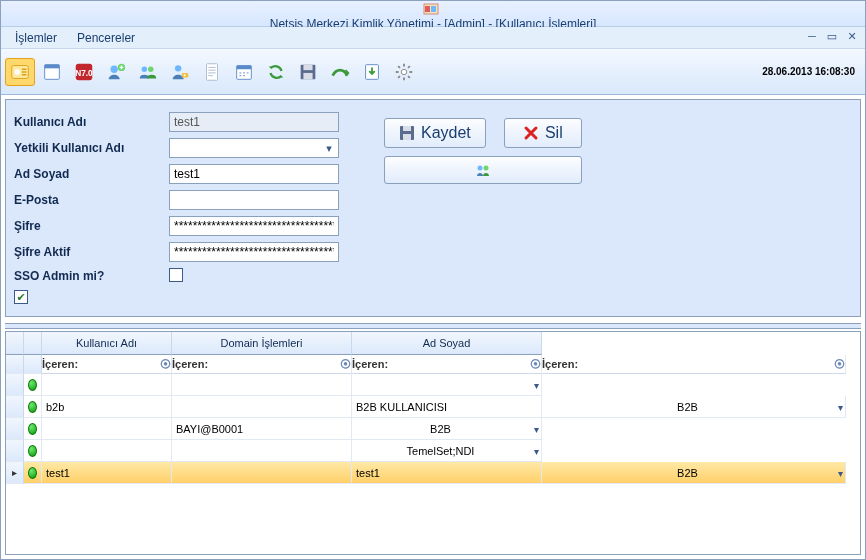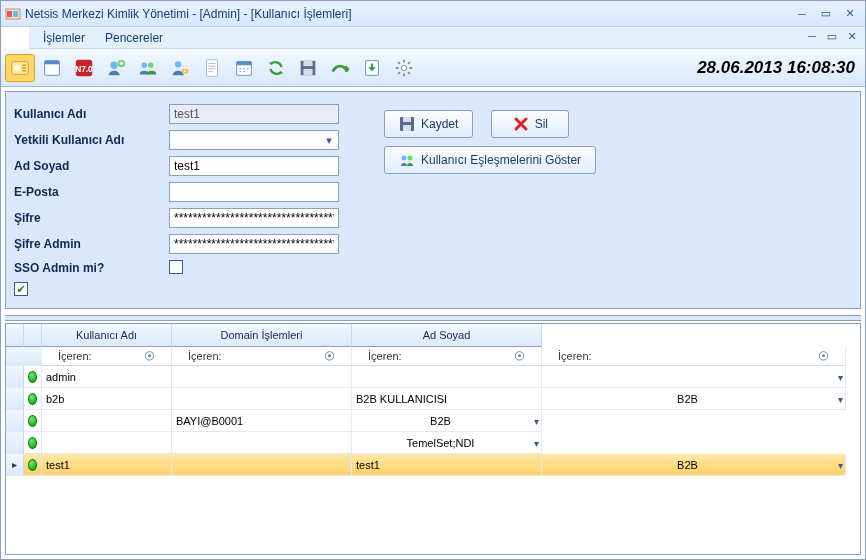--- a/index.html
+++ b/index.html
@@ -1,55 +1,55 @@
 <!DOCTYPE html>
 <html><head>
 <meta charset="utf-8">
 <style>
 * { box-sizing: border-box; margin: 0; padding: 0; font-family: Tahoma, Arial, sans-serif; }
 body { background: #fff; width: 866px; height: 560px; overflow: hidden; font-size: 11px; }
 
 .window { display: flex; flex-direction: column; height: 100%; border: 1px solid #8ba0bc; }
 
-.titlebar { display: flex; align-items: center; background: linear-gradient(#e8f0ff,#d7e7ff); height: 26px; padding: 0 4px; border-bottom: 1px solid #b8cde8; }
+.titlebar { display: flex; align-items: center; background: linear-gradient(#e8f0ff,#d7e7ff); height: 26px; padding: 0 4px; border-bottom: 1px solid #b8cde8; flex-direction: column; }
 .titlebar .icon { width: 16px; height: 16px; margin-right: 4px; display: inline-flex; align-items: center; justify-content: center; }
 .titlebar .title { font-size: 12px; color: #1a3e6e; }
 .winbtns { margin-left: auto; display: flex; gap: 2px; }
 .winbtn { width: 22px; height: 16px; display: flex; align-items: center; justify-content: center; color: #3b5a8a; cursor: pointer; font-size: 11px; }
 
-.menubar { display: flex; align-items: center; background: #e4effc; height: 22px; padding: 0 4px; border-bottom: 1px solid #c7d8ef; position: relative; margin-left: 28px; }
+.menubar { display: flex; align-items: center; background: #e4effc; height: 22px; padding: 0 4px; border-bottom: 1px solid #c7d8ef; position: relative; }
 .menuitem { padding: 3px 10px; font-size: 12px; color: #1a3e6e; cursor: default; }
 .innerwinbtns { position: absolute; right: 4px; top: 2px; display: flex; gap: 2px; }
 .innerwinbtns .winbtn { width: 18px; height: 14px; }
 
-.toolbar { display: flex; align-items: center; background: linear-gradient(#f3f8ff,#d9e8fb); height: 38px; padding: 2px 4px; border-bottom: 1px solid #9fb9db; }
+.toolbar { display: flex; align-items: center; background: linear-gradient(#f3f8ff,#d9e8fb); height: 46px; padding: 2px 4px; border-bottom: 1px solid #9fb9db; }
 .tbtn { width: 30px; height: 28px; border: 1px solid transparent; border-radius: 3px; display: flex; align-items: center; justify-content: center; margin-right: 2px; cursor: pointer; }
 .tbtn.active { border: 1px solid #e3a21a; background: #ffd76a; }
-.toolbar .timestamp { margin-left: auto; font-weight: bold; font-size: 17px; padding-right: 6px; color: #000; font-style: italic; }
+.toolbar .timestamp { margin-left: auto; font-weight: bold; font-size: 10px; padding-right: 6px; color: #000; }
 
 .formpane { background: #dbe8fb; border: 1px solid #8ba0bc; margin: 4px; padding: 12px 8px 12px 8px; display: flex; gap: 40px; }
 .formcol1 { display: grid; grid-template-columns: 155px 175px; row-gap: 6px; align-items: center; }
 .formlabel { font-size: 12px; color: #102a50; font-weight: bold; }
 .forminput { height: 20px; border: 1px solid #8ba0bc; background: #fff; padding: 1px 4px; font-size: 12px; width: 170px; }
 .forminput.readonly { background: #e6edf7; color: #555; }
 .formselect { height: 20px; border: 1px solid #8ba0bc; background: #fff; width: 170px; display: flex; align-items: center; justify-content: flex-end; padding-right: 2px; cursor: pointer; }
 .dropdownarrow { width: 14px; height: 14px; display: flex; align-items: center; justify-content: center; color: #3b5a8a; }
 .chk { width: 14px; height: 14px; border: 1px solid #3b5a8a; background: #fff; display: inline-flex; align-items: center; justify-content: center; color: #2a7a2a; font-size: 11px; cursor: pointer; }
 
 .formcol2 { display: flex; flex-direction: column; gap: 8px; padding-top: 6px; }
 .btnrow { display: flex; gap: 18px; }
-.bigbtn { display: flex; align-items: center; gap: 6px; border: 1px solid #8ba0bc; background: linear-gradient(#fcfdff,#e1ecfb); border-radius: 3px; padding: 5px 14px; cursor: pointer; font-size: 12px; color: #1a3e6e; min-width: 78px; justify-content: center; }
+.bigbtn { display: flex; align-items: center; gap: 6px; border: 1px solid #8ba0bc; background: linear-gradient(#fcfdff,#e1ecfb); border-radius: 3px; padding: 5px 14px; cursor: pointer; font-size: 16px; color: #1a3e6e; min-width: 78px; justify-content: center; }
 .bigbtn.wide { min-width: auto; padding: 5px 14px; }
 
 .splitter { height: 6px; background: #dbe8fb; border-top: 1px solid #8ba0bc; border-bottom: 1px solid #8ba0bc; margin: 2px 4px; }
 
 .gridwrap { margin: 0 4px 4px 4px; border: 1px solid #8ba0bc; flex: 1; display: flex; flex-direction: column; overflow: hidden; background: #fff; }
 .gridhead, .gridfilter, .gridrow { display: grid; grid-template-columns: 18px 18px 130px 180px 190px 304px; }
 .gh { background: linear-gradient(#f1f6fd,#dce9fb); border-right: 1px solid #c7d8ef; border-bottom: 1px solid #8ba0bc; padding: 5px 4px; font-size: 11px; color: #102a50; text-align: center; }
-.gf { background: #fff; border-right: 1px solid #e3e9f3; border-bottom: 1px solid #cfd9e9; padding: 3px 16px; font-size: 11px; display: flex; align-items: center; justify-content: space-between; color: #333; }
+.gf { background: #fff; border-right: 1px solid #e3e9f3; border-bottom: 1px solid #cfd9e9; padding: 3px 0; font-size: 11px; display: flex; align-items: center; justify-content: space-between; color: #333; font-weight: bold; }
 .filter-icon { color: #6c88b3; font-size: 11px; margin-left: auto; cursor: pointer; }
 .gridrow { height: 22px; }
 .gc { border-right: 1px solid #e3e9f3; border-bottom: 1px solid #e3e9f3; padding: 2px 4px; font-size: 11px; display: flex; align-items: center; overflow: hidden; }
 .gc.center { justify-content: center; }
 .rowptr { background: linear-gradient(#f1f6fd,#dce9fb); display: flex; align-items: center; justify-content: center; border-right: 1px solid #c7d8ef; border-bottom: 1px solid #e3e9f3; }
 .status-dot { width: 12px; height: 12px; border-radius: 50%; background: radial-gradient(circle at 30% 30%, #6fe86f, #0a9a0a); border: 1px solid #0a7a0a; }
 .sel { background: linear-gradient(#ffe9a6,#ffd069); }
 .appcell { justify-content: center; position: relative; padding-right: 16px; }
 .appcell .dd { position: absolute; right: 2px; top: 50%; transform: translateY(-50%); color: #3b5a8a; font-size: 10px; cursor: pointer; }
 
@@ -189,21 +189,21 @@
 
       <div class="formlabel">Ad Soyad</div>
       <input class="forminput" value="test1" style="">
 
       <div class="formlabel">E-Posta</div>
       <input class="forminput" value="" style="">
 
       <div class="formlabel">Şifre</div>
       <input class="forminput" value="************************************" style="">
 
-      <div class="formlabel">Şifre Admin</div>
+      <div class="formlabel">Şifre Aktif</div>
       <input class="forminput" value="************************************" style="">
 
       <div class="formlabel">SSO Admin mi?</div>
       <div><span class="chk"></span></div>
 
       <div><span class="chk">✔</span></div>
     </div>
 
     <div class="formcol2">
       <div class="btnrow">
@@ -222,21 +222,20 @@
           <span>Sil</span>
         </div>
       </div>
       <div class="bigbtn wide">
         <svg class="svgsm" viewBox="0 0 16 16">
             <circle cx="5" cy="6" r="2.5" fill="#6fb8ff"></circle>
             <circle cx="11" cy="6" r="2.5" fill="#6fd66f"></circle>
             <path d="M2 14c0-2 1.5-3 3-3s3 1 3 3" fill="#4a7fb8"></path>
             <path d="M8 14c0-2 1.5-3 3-3s3 1 3 3" fill="#3a9a3a"></path>
           </svg>
-        <span>Kullanıcı Eşleşmelerini Göster</span>
       </div>
     </div>
   </div>
 
   <div class="splitter"></div>
 
   <div class="gridwrap">
     <div class="gridhead">
       <div class="gh"></div>
       <div class="gh"></div>
@@ -263,21 +262,20 @@
           <span>İçeren:</span>
           <span class="filter-icon">⦿</span>
         </div>
     </div>
     <div id="gridbody">
         <div class="gridrow">
           <div class="rowptr"></div>
           <div class="gc center ">
             <span class="status-dot"></span>
           </div>
-          <div class="gc ">admin</div>
           <div class="gc "></div>
           <div class="gc "></div>
           <div class="gc appcell ">
             <span class="dd">▾</span>
           </div>
         </div>
         <div class="gridrow">
           <div class="rowptr"></div>
           <div class="gc center ">
             <span class="status-dot"></span>

